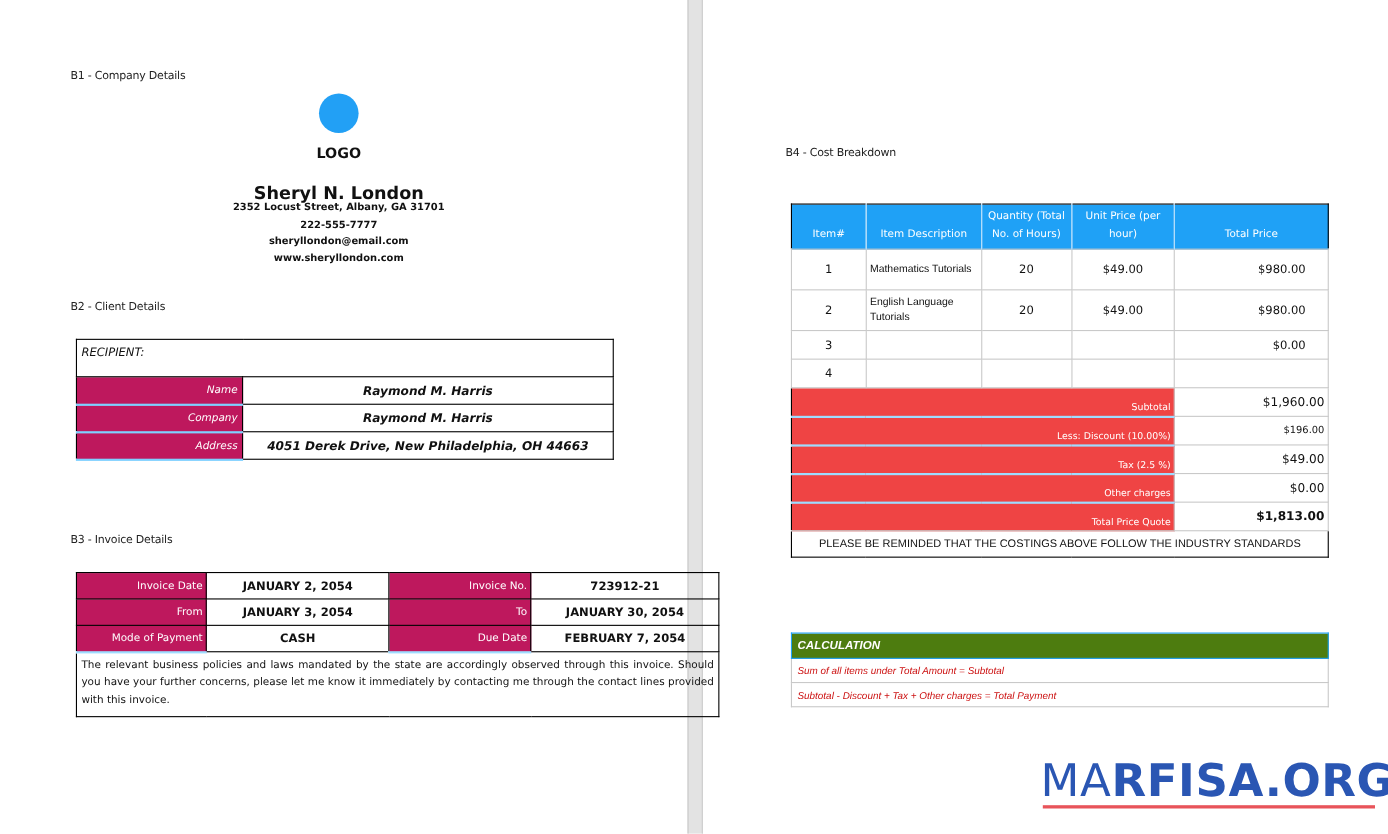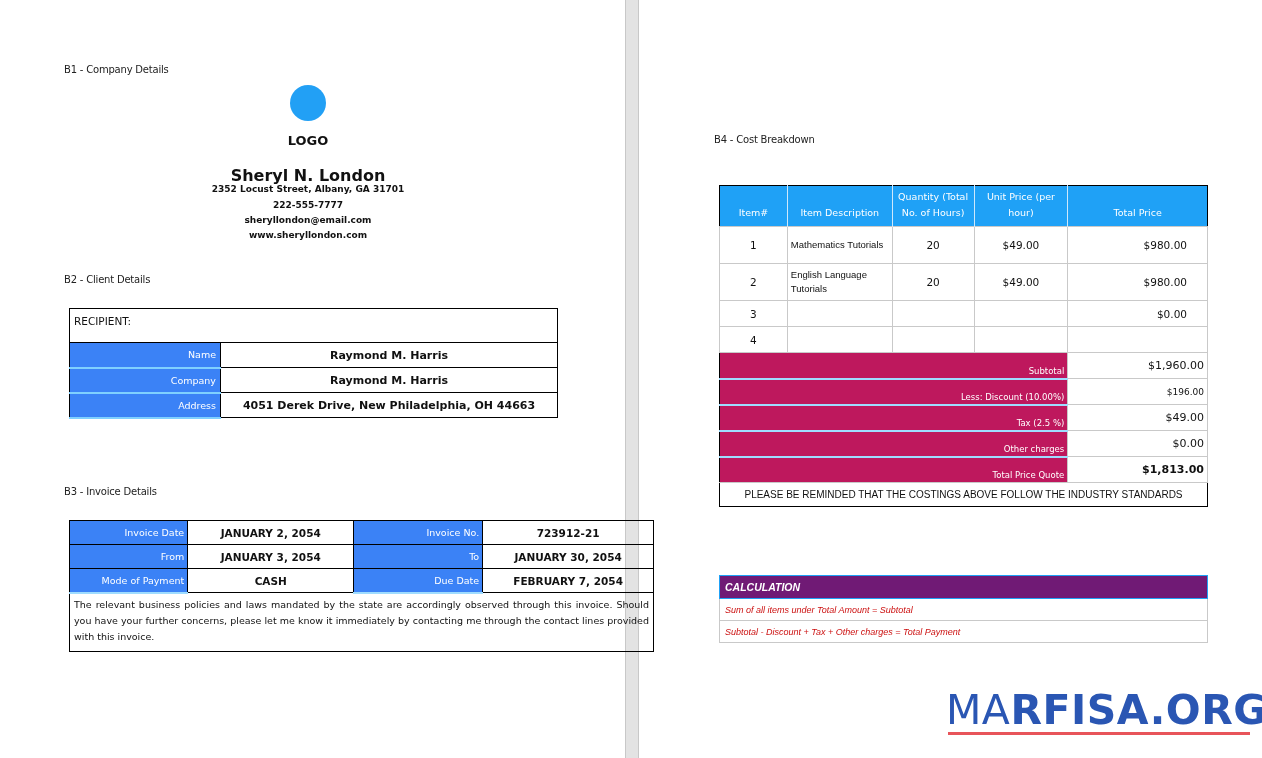--- a/index.html
+++ b/index.html
@@ -13,23 +13,23 @@
 
   
   .logo-circle { position: absolute; left: 290px; top: 85px; width: 36px; height: 36px; border-radius: 50%; background: #22a0f5; }
   .company { position: absolute; left: 160px; width: 296px; text-align: center; font-family: "DejaVu Sans", sans-serif; }
   .logo-text { top: 133px; font-size: 13px; font-weight: bold; }
   .co-name { top: 166px; font-size: 16px; font-weight: bold; }
   .co-line { font-size: 9px; font-weight: bold; }
 
   
   table { border-collapse: collapse; position: absolute; }
-  .blue { background: #3b82f6; color: #fff; }
-
-  .client { left: 69px; top: 308px; width: 489px; font-family: "DejaVu Sans", sans-serif; }
+  .blue { background: #be185d; color: #fff; }
+
+  .client { left: 69px; top: 308px; width: 489px; font-family: "DejaVu Sans", sans-serif; font-style: italic; }
   .client td { border: 1px solid #000; height: 25px; }
   .client .recip { height: 34px; font-size: 10.5px; vertical-align: top; padding: 6px 4px; }
   .client .lbl { width: 151px; text-align: right; padding-right: 4px; font-size: 9.5px; border-bottom: 2px solid #7fd0ff; }
   .client .val { text-align: center; font-weight: bold; font-size: 11px; margin-left: 15px; }
 
   .inv { left: 69px; top: 520px; width: 585px; font-family: "DejaVu Sans", sans-serif; }
   .inv td { border: 1px solid #000; height: 24px; }
   .inv .lbl { text-align: right; padding-right: 3px; font-size: 9.5px; }
   .inv .val { text-align: center; font-weight: bold; font-size: 10.5px; }
   .inv .note { font-size: 9.5px; line-height: 16px; padding: 3px 4px 6px 4px; text-align: justify; height: auto; }
@@ -37,31 +37,31 @@
   
   .cost { left: 719px; top: 185px; width: 489px; border: 1px solid #000; font-family: "DejaVu Sans", sans-serif; }
   .cost th { font-weight: normal; font-size: 9.5px; color: #fff; background: #1fa1f6; vertical-align: bottom;
              padding: 0 2px 5px 2px; height: 41px; border-right: 1px solid #cfe8fb; line-height: 16px; }
   .cost td { border: 1px solid #c9c9c9; font-size: 10.5px; }
   .cost .r-item td { height: 37px; }
   .cost .r-empty td { height: 26px; }
   .cost .c-num { text-align: center; }
   .cost .c-desc { font-family: "Liberation Sans", sans-serif; font-size: 9.5px; padding-left: 3px; line-height: 14px; }
   .cost .c-total { text-align: right; padding-right: 20px; }
-  .cost .sum-lbl { background: #be185d; color: #fff; text-align: right; font-size: 8.5px; padding: 8px 3px 0 0; height: 26px;
+  .cost .sum-lbl { background: #ef4444; color: #fff; text-align: right; font-size: 8.5px; padding: 8px 3px 0 0; height: 26px;
                    border: none; border-bottom: 2px solid #9fdcff; vertical-align: bottom; padding-bottom: 2px; }
   .cost .sum-val { text-align: right; padding-right: 3px; font-size: 11px; }
   .cost .sum-val.small { font-size: 9px; }
   .cost .sum-val.bold { font-weight: bold; }
   .cost .remind { text-align: center; font-family: "Liberation Sans", sans-serif; font-size: 10px; height: 24px; border: none; border-top: 1px solid #c9c9c9; }
 
   
   .calc { left: 719px; top: 575px; width: 489px; font-family: "Liberation Sans", sans-serif; }
   .calc td { border: 1px solid #c9c9c9; height: 22px; font-style: italic; font-size: 9px; color: #cc1111; padding-left: 5px; }
-  .calc .hd { background: #701a75; color: #fff; font-weight: bold; font-size: 10.5px; height: 23px; border-color: #1fa1f6; }
+  .calc .hd { background: #4d7c0f; color: #fff; font-weight: bold; font-size: 10.5px; height: 23px; border-color: #1fa1f6; }
 
   
   .wm { position: absolute; left: 946px; top: 688px; font-family: "DejaVu Sans", sans-serif; font-size: 41px; color: #2a56b3; letter-spacing: 0.5px; line-height: 44px; }
   .wm .thin { font-weight: normal; margin-top: 16px; }
   .wm .bold { font-weight: bold; }
   .wm-line { position: absolute; left: 948px; top: 732px; width: 302px; height: 3px; background: #e8545a; }
 </style>
 </head>
 <body>
 

